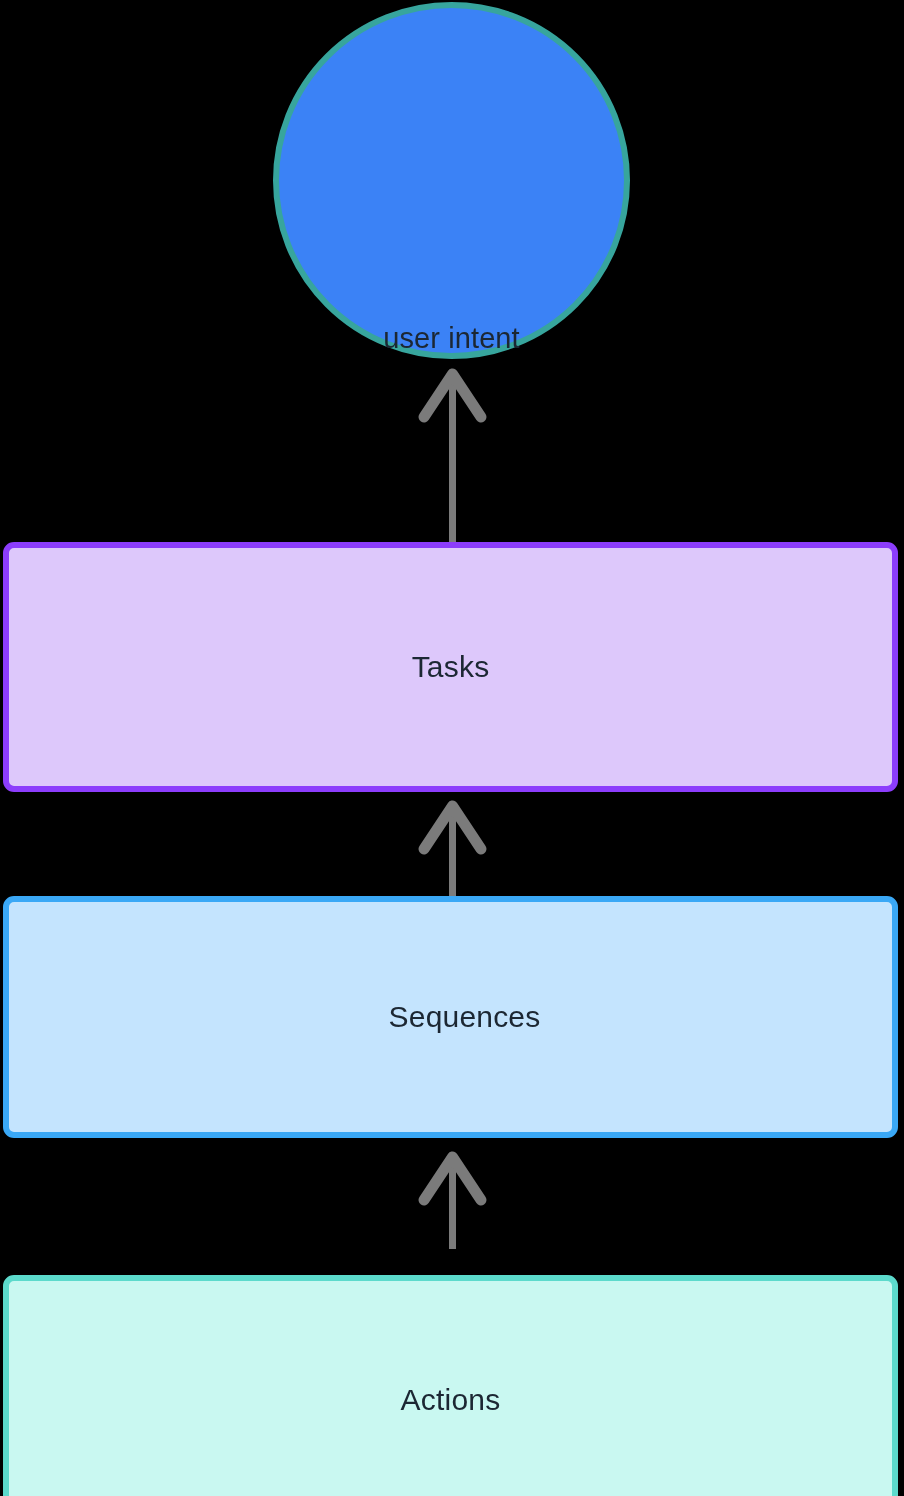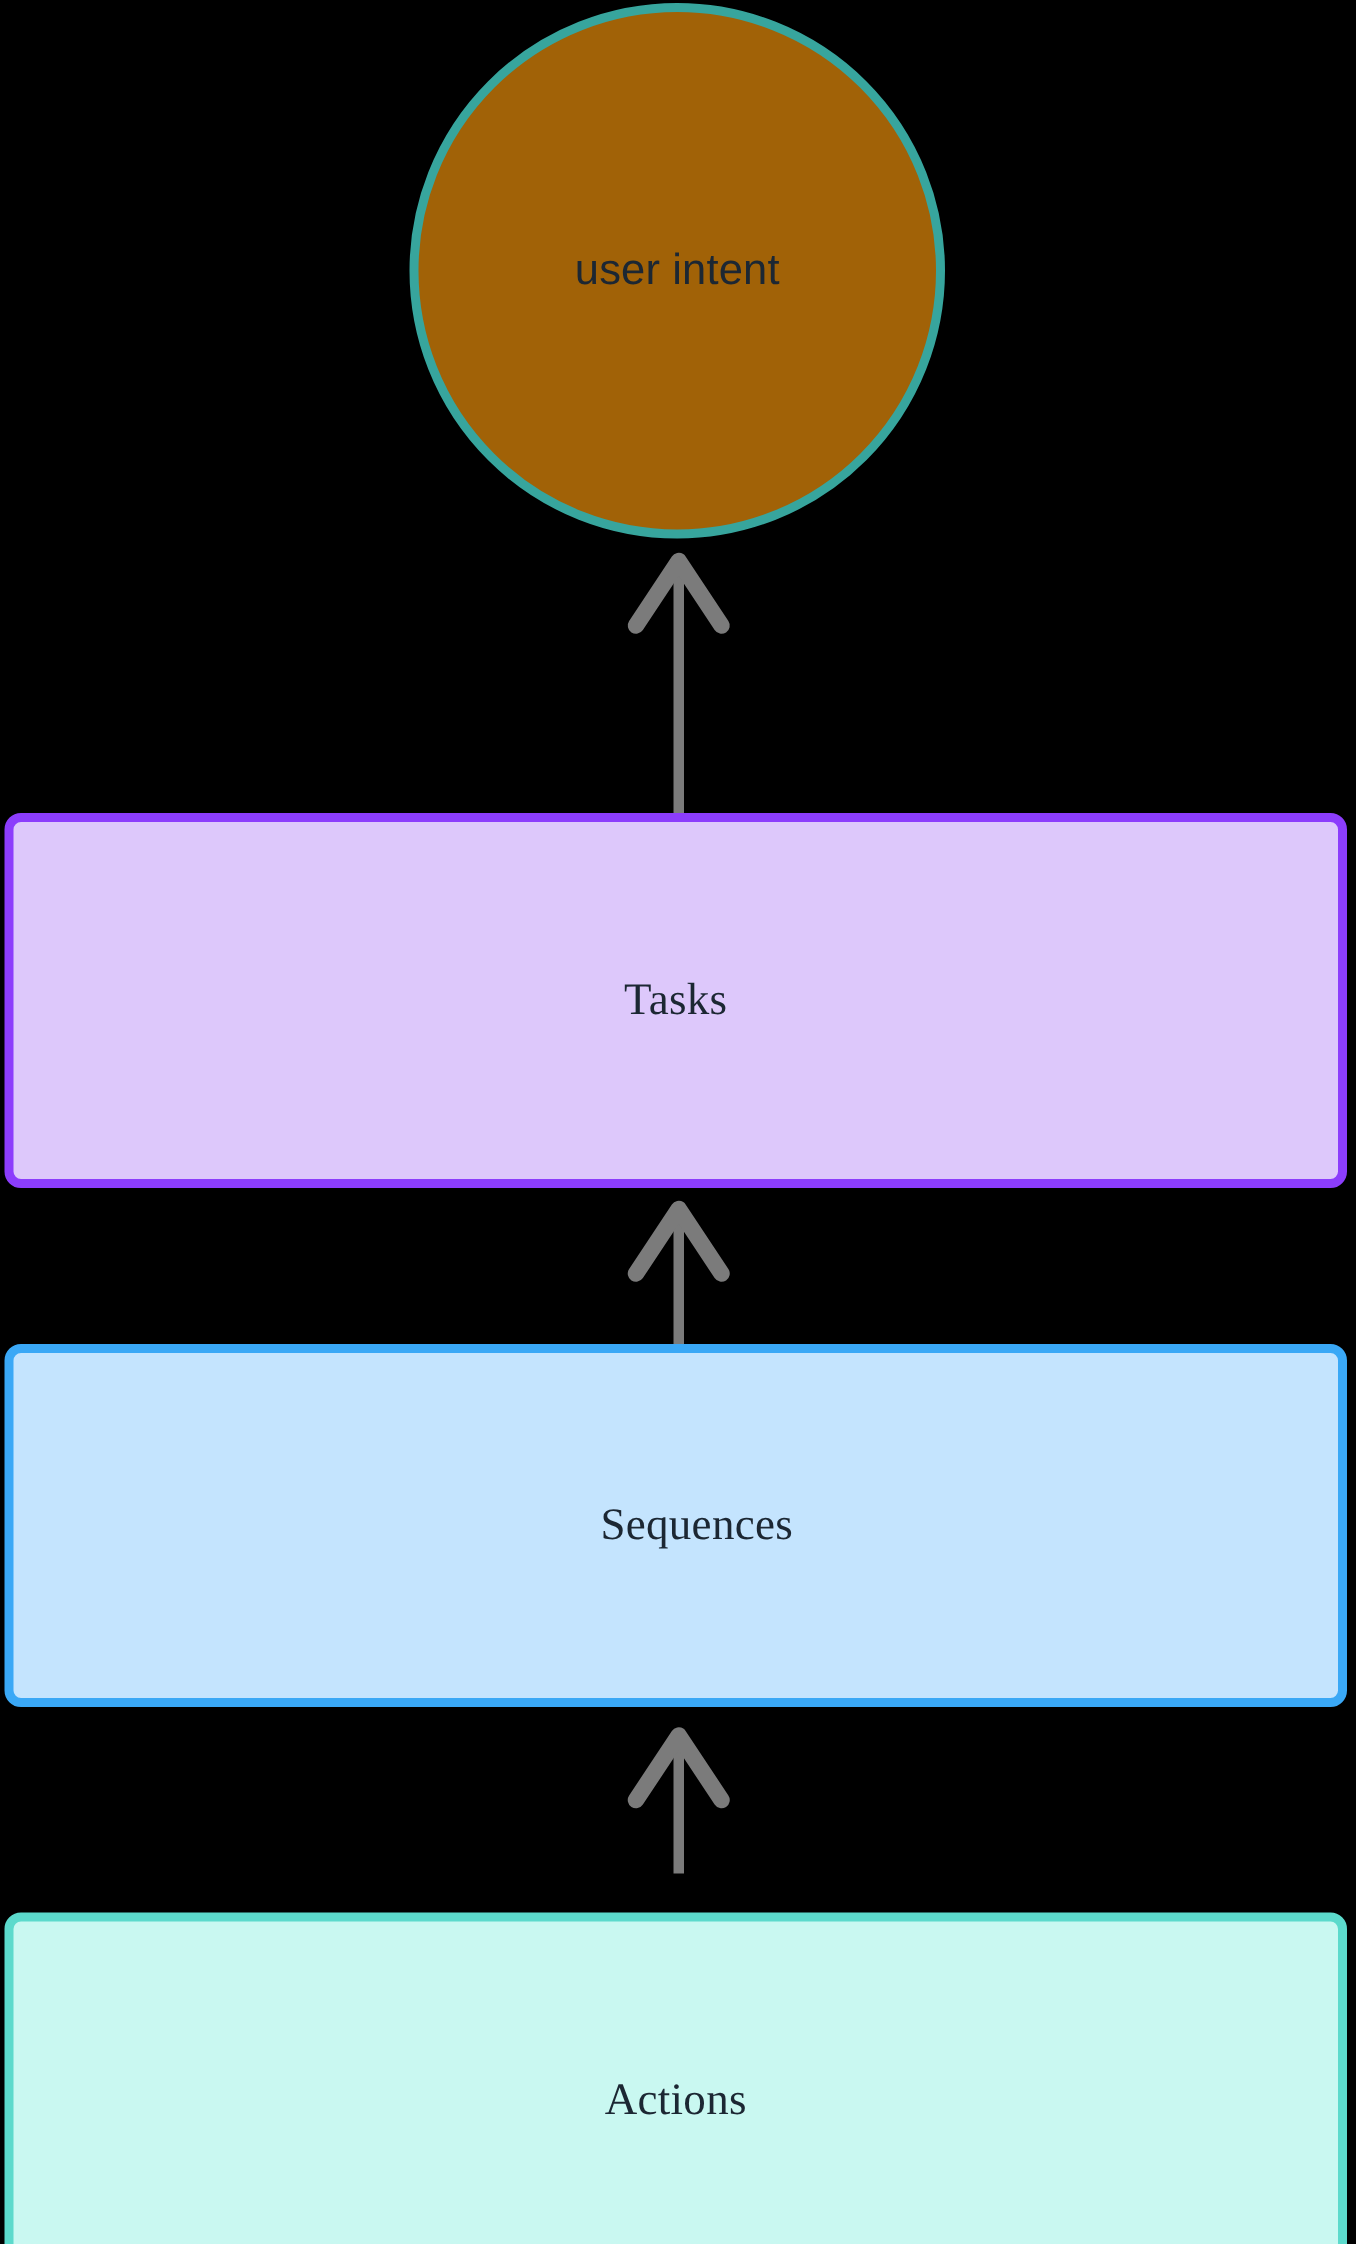--- a/index.html
+++ b/index.html
@@ -22,24 +22,24 @@
 
   
   .node-circle {
     position: absolute;
     left: 273px;
     top: 2px;
     width: 357px;
     height: 357px;
     box-sizing: border-box;
     border-radius: 50%;
-    background: #a16207;
+    background: #3b82f6;
     border: 6px solid #37a59d;
     display: flex;
-    align-items: center;
+    align-items: flex-end;
     justify-content: center;
   }
   .node-circle .label {
     font-size: 29px;
     color: #1c2733;
     letter-spacing: 0.1px;
     line-height: 1;
   }
 
   
@@ -53,21 +53,20 @@
     border-width: 6px;
     display: flex;
     align-items: center;
     justify-content: center;
   }
   .node-rect .label {
     font-size: 30px;
     color: #1c2733;
     line-height: 1;
     letter-spacing: 0.2px;
-    font-family: Liberation Serif, serif;
   }
 
   #node-tasks {
     top: 542px;
     height: 250px;
     background: #ddc8fb;
     border-color: #8c3dfc;
   }
   #node-sequences {
     top: 896px;

